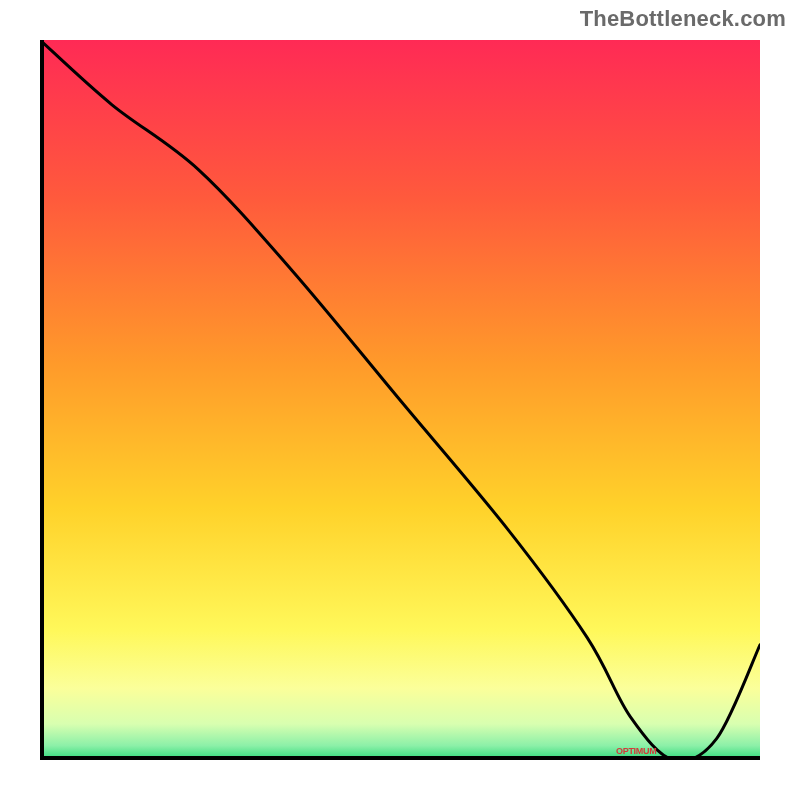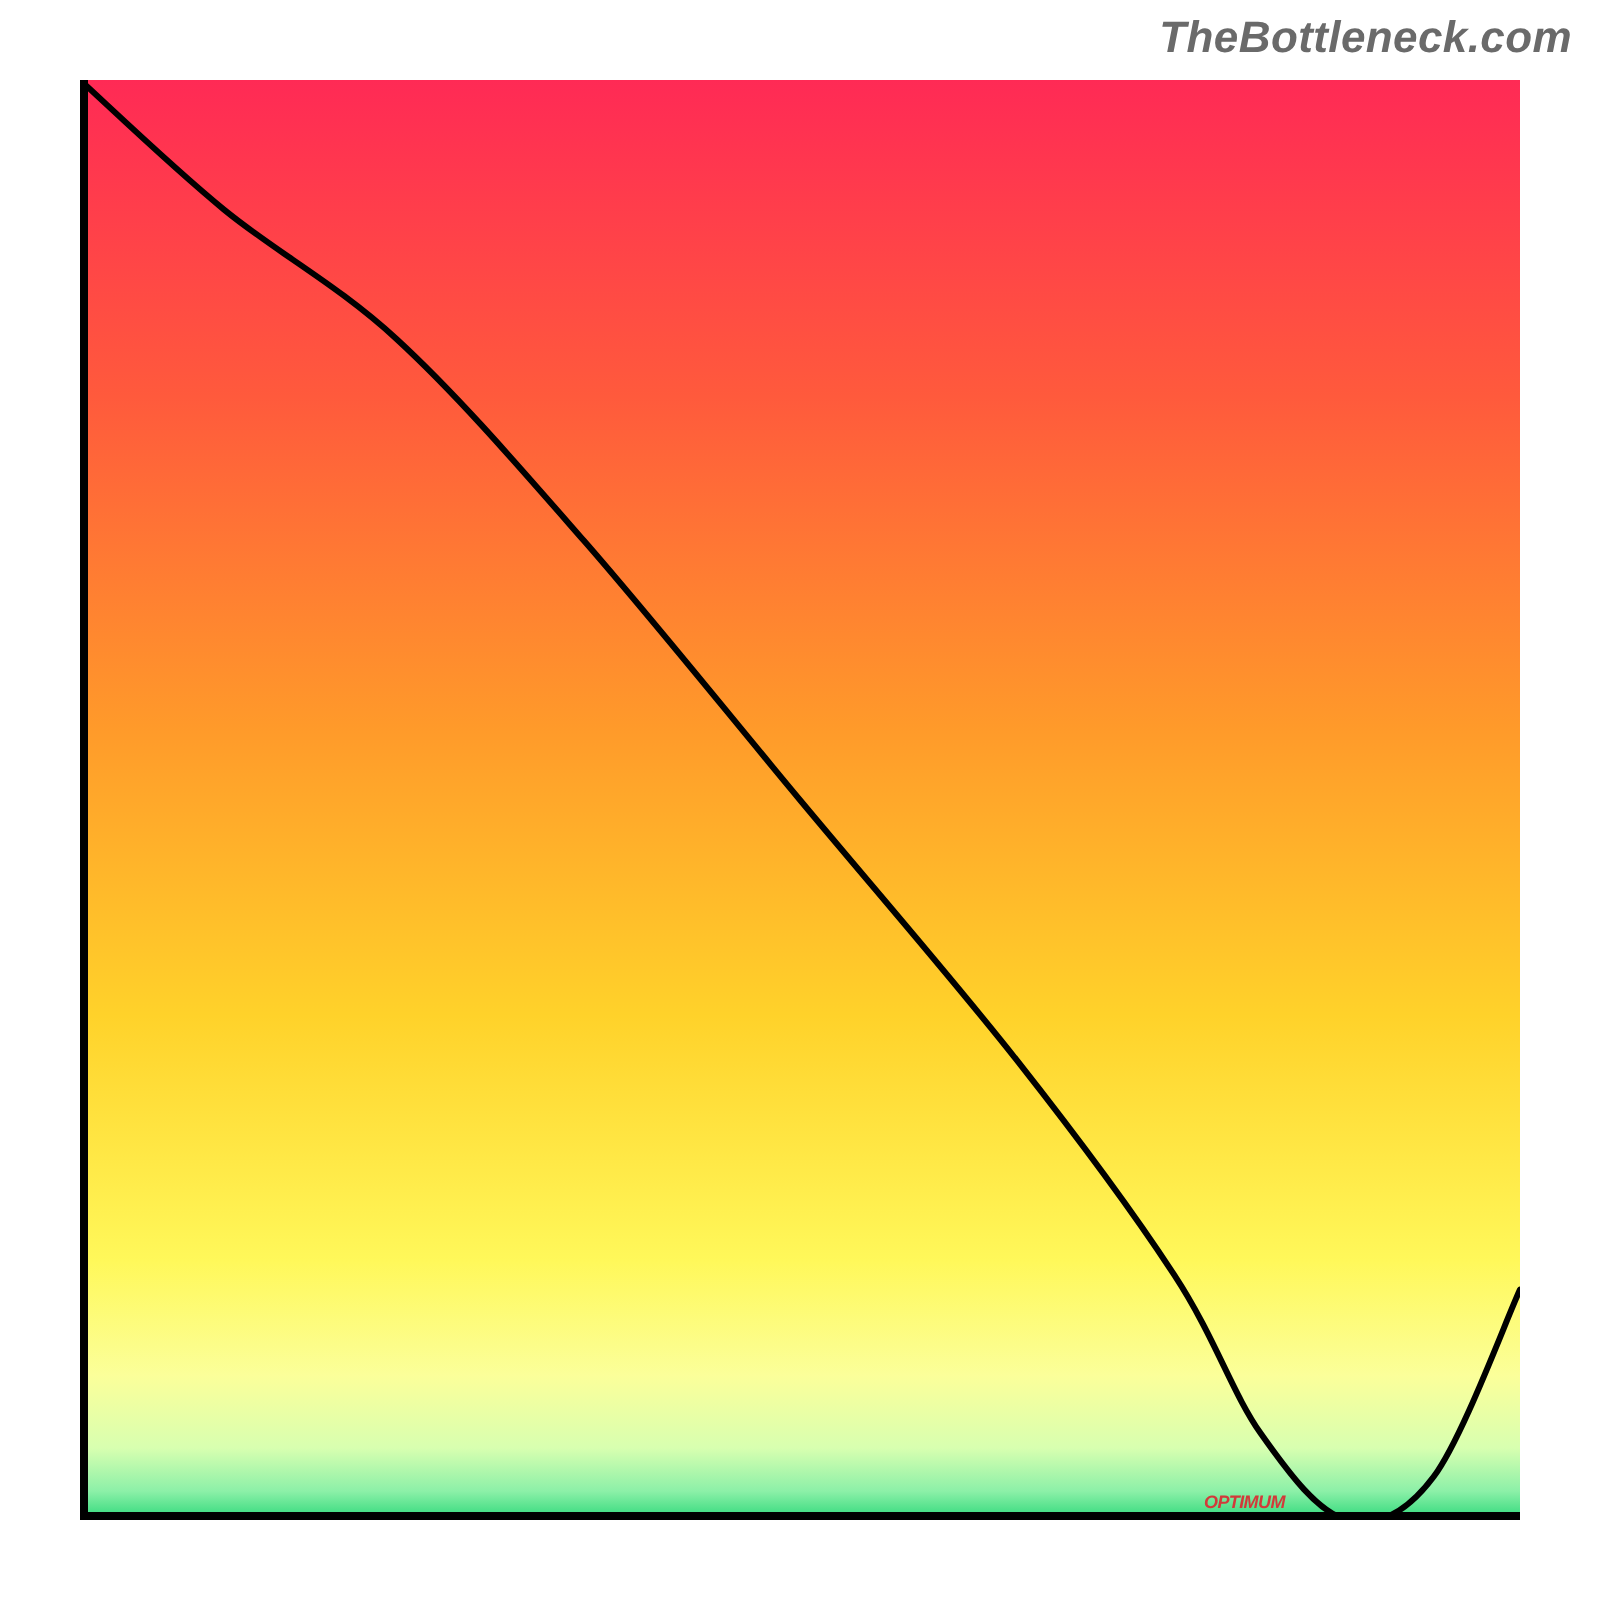--- a/index.html
+++ b/index.html
@@ -8,21 +8,20 @@
     width: 800px;
     height: 800px;
     background: #ffffff;
     font-family: Arial, Helvetica, sans-serif;
     overflow: hidden;
   }
   .container {
     position: relative;
     width: 800px;
     height: 800px;
-    font-style: italic;
   }
   .watermark {
     position: absolute;
     top: 6px;
     right: 14px;
     font-size: 22px;
     font-weight: 600;
     color: #6a6a6a;
     letter-spacing: 0.2px;
     user-select: none;
@@ -75,15 +74,15 @@
         <stop id="g7" offset="98%" stop-color="#8cf0a8"></stop>
         <stop id="g8" offset="100%" stop-color="#2ed87a"></stop>
       </linearGradient>
     </defs>
     <rect x="0" y="0" width="720" height="720" fill="url(#bg-grad)"></rect>
     <path id="curve" d="M 0 0 C 12 10.799999999999992 45.599999999999994 43.199999999999946 72 64.79999999999995 C 98.4 86.39999999999996 128.4 102.00000000000001 158.4 129.60000000000002 C 188.4 157.20000000000002 218.39999999999998 191.99999999999997 251.99999999999997 230.39999999999998 C 285.59999999999997 268.79999999999995 324 316.8 360 360 C 396 403.2 436.8 450 468 489.6 C 499.2 529.2 526.8000000000001 566.4000000000001 547.2 597.6 C 567.6 628.8 576 656.4 590.4 676.8 C 604.8 697.1999999999999 619.2 716.4 633.6 720 C 648 723.6 662.4 717.6 676.8 698.4 C 691.1999999999999 679.1999999999999 712.8 620.4 720 604.8" fill="none" stroke="#000" stroke-width="3" stroke-linejoin="round" stroke-linecap="round"></path>
   </svg>
 
   <div class="plot-frame"></div>
 
-  <div id="bottom-label" class="bottom-label" style="left: 602px;">OPTIMUM</div>
+  <div id="bottom-label" class="bottom-label" style="left: 616px;">OPTIMUM</div>
 
 </div>
 
 </body></html>

